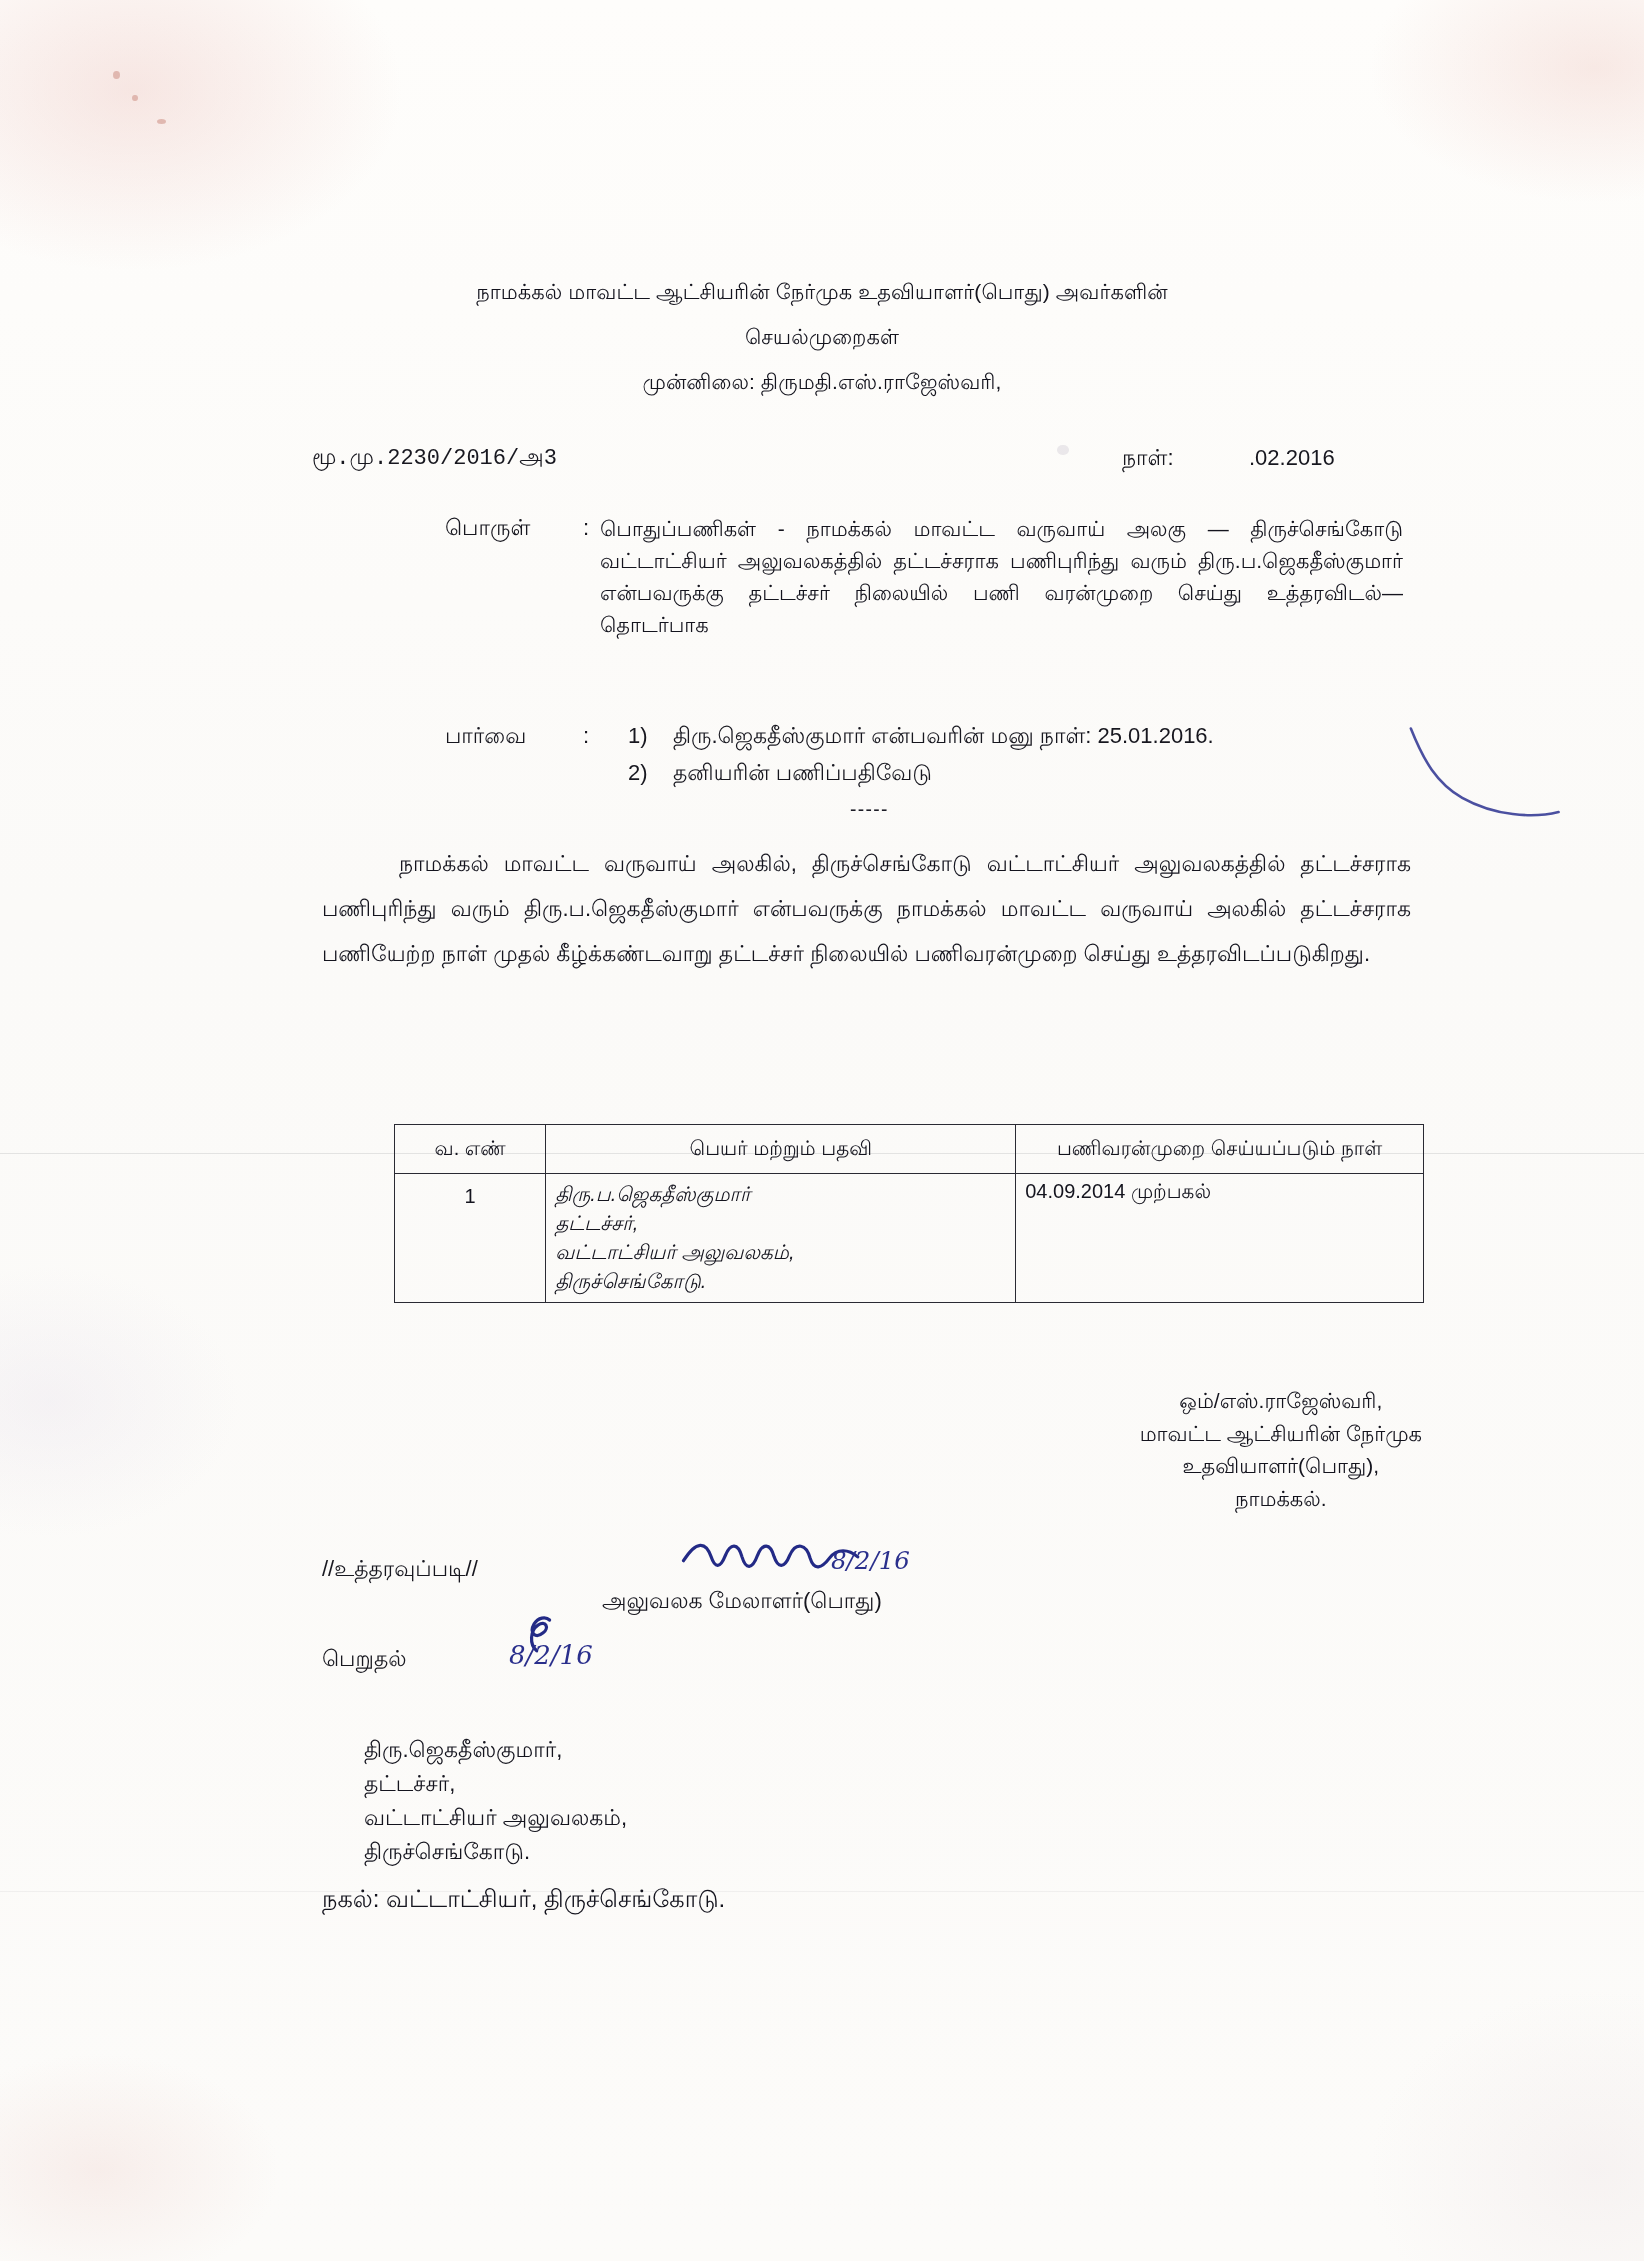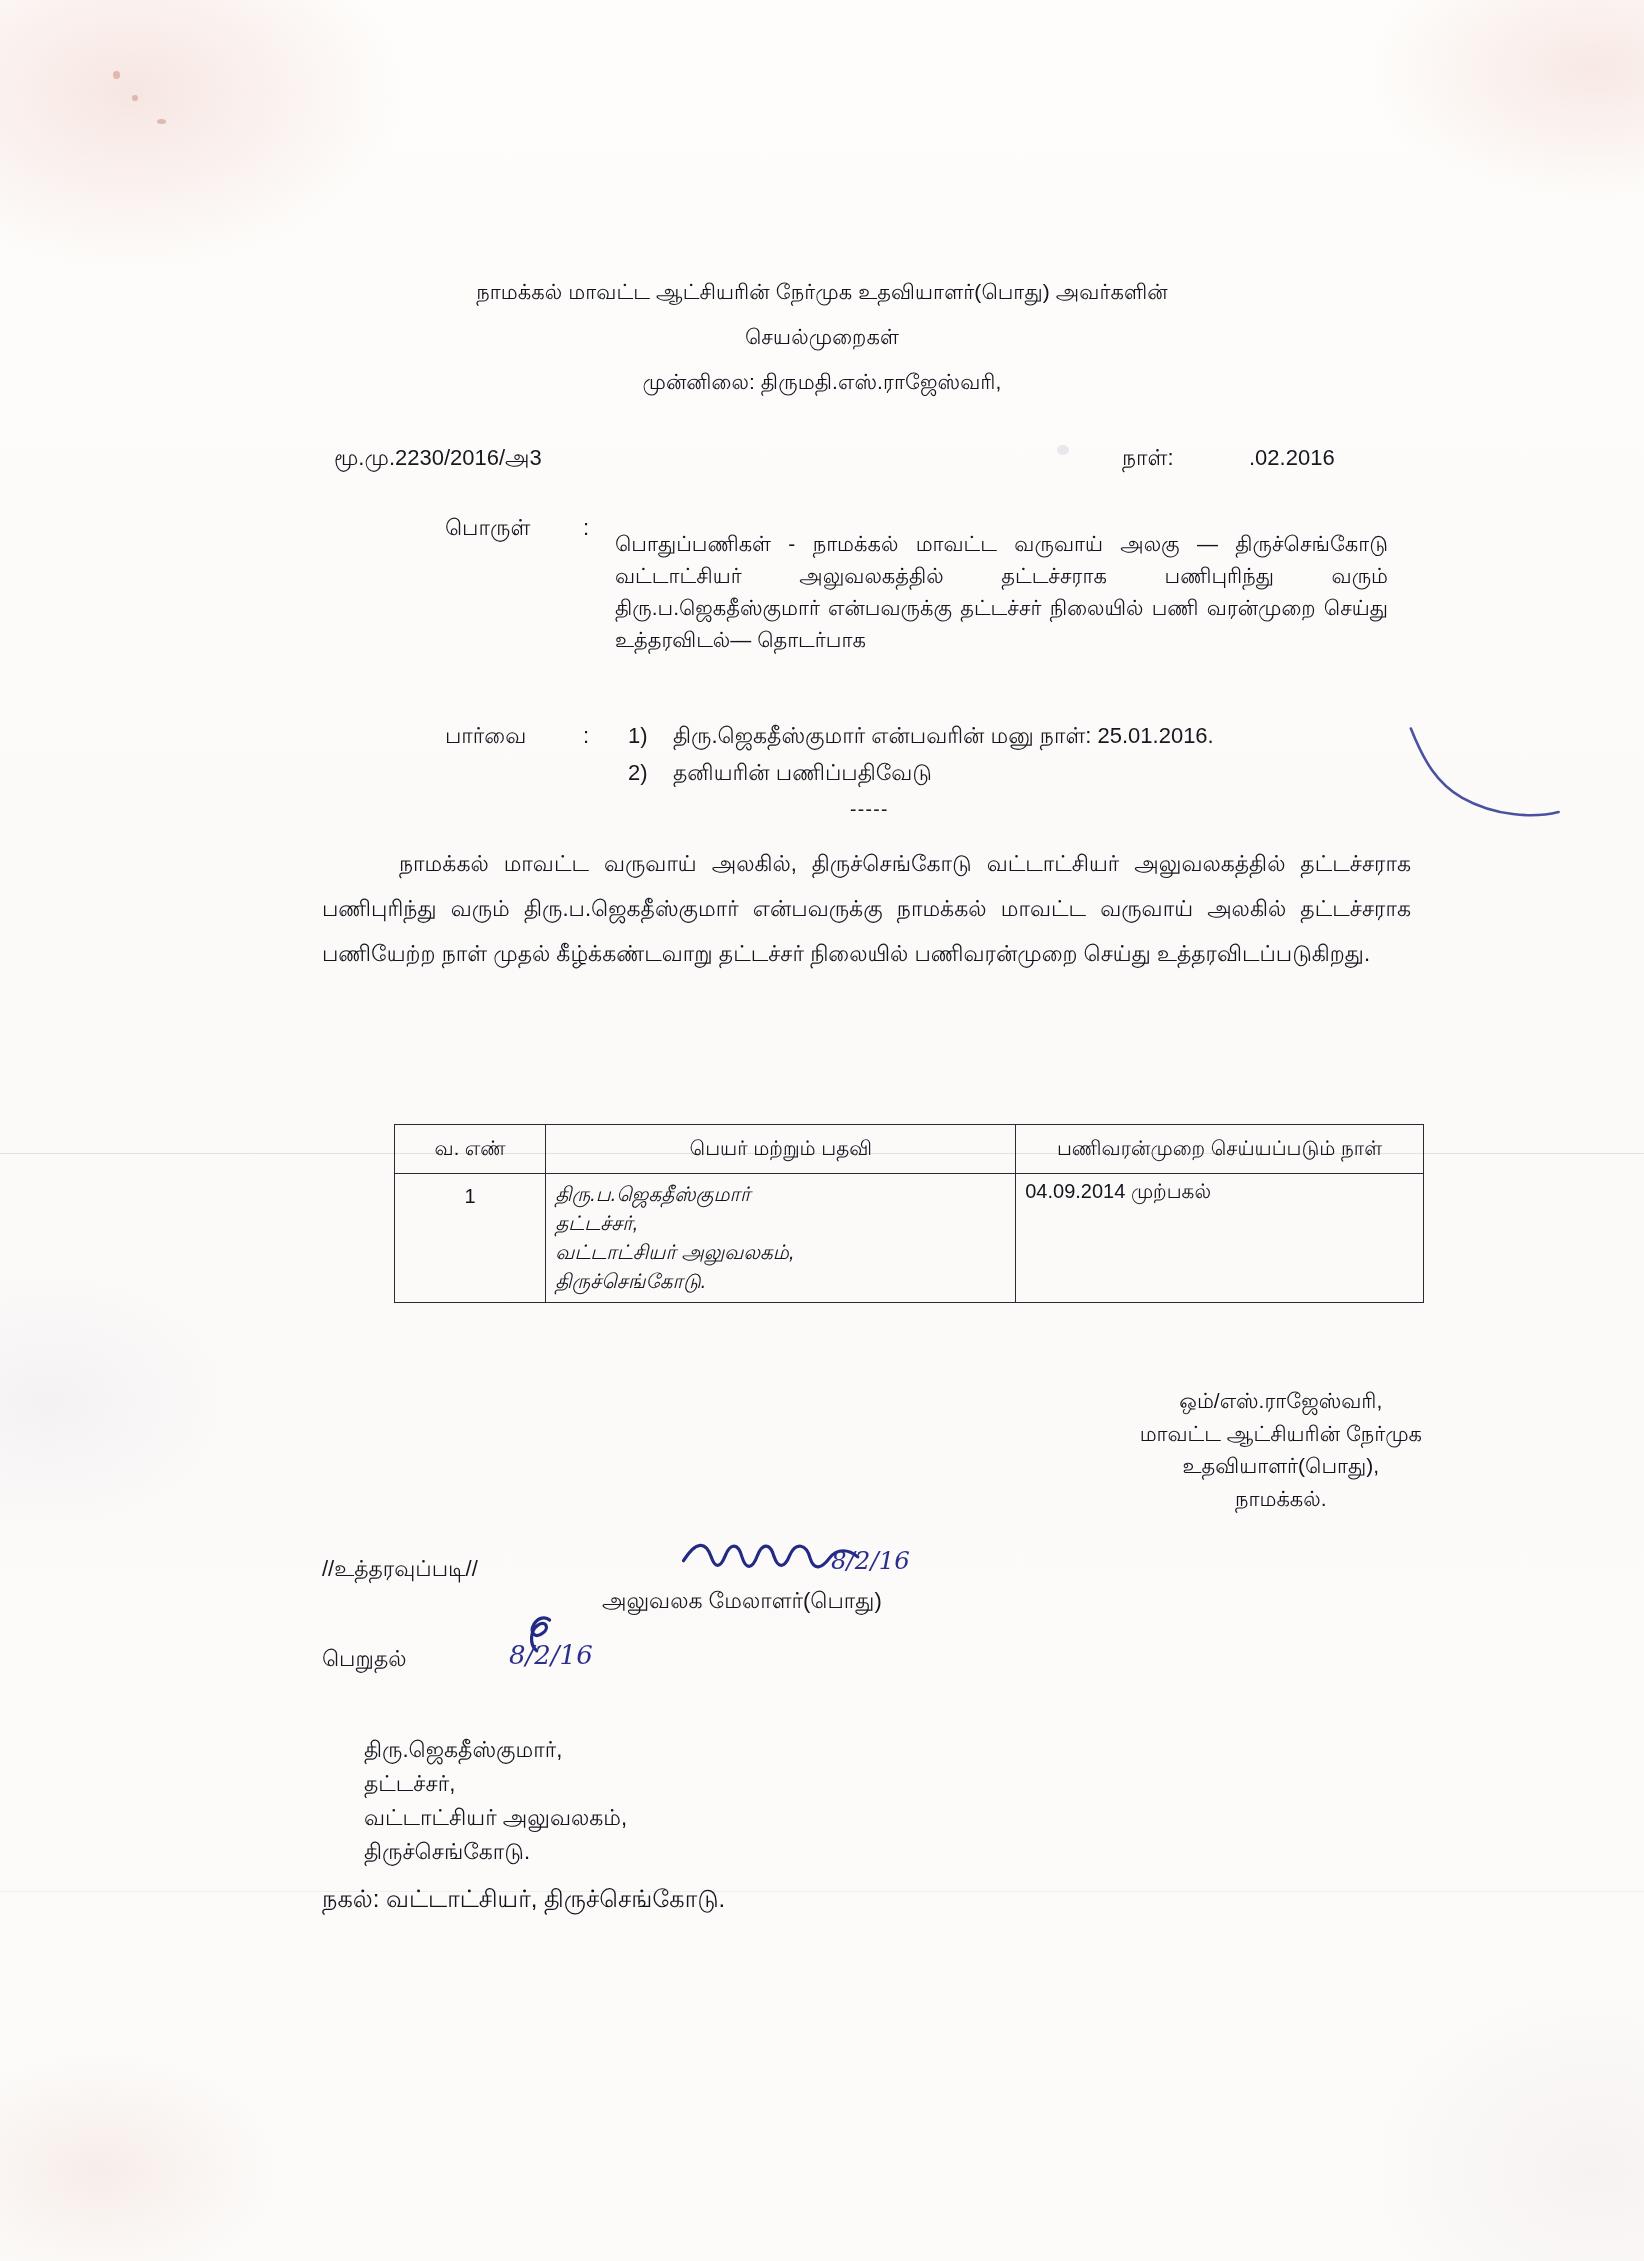--- a/index.html
+++ b/index.html
@@ -74,21 +74,21 @@
   .subject-block {
     position: absolute;
     left: 599px;
     top: 512px;
     width: 805px;
     font-size: 21px;
     line-height: 1.52;
     text-align: justify;
     text-justify: inter-word;
   }
-  .subject-block p { margin: 16px; }
+  .subject-block p { margin: 1px; }
 
   .para {
     position: absolute;
     left: 322px;
     width: 1089px;
     font-size: 22px;
     line-height: 2.05;
     text-align: justify;
   }
   .para .indent { display: inline-block; width: 77px; }
@@ -169,21 +169,21 @@
 
   <div class="fold-line" style="top:1153px;"></div>
   <div class="fold-line" style="top:1891px;opacity:.5;"></div>
 
   <div class="content">
 
     <div class="center-block hdr" style="top:280px;">நாமக்கல் மாவட்ட ஆட்சியரின் நேர்முக உதவியாளர்(பொது) அவர்களின்</div>
     <div class="center-block hdr" style="top:325px;">செயல்முறைகள்</div>
     <div class="center-block hdr" style="top:370px;">முன்னிலை: திருமதி.எஸ்.ராஜேஸ்வரி,</div>
 
-    <div class="t ref" style="left:334px;top:445px;">மூ.மு.2230/2016/அ3</div>
+    <div class="t ref" style="left:312px;top:445px;font-family:Liberation Mono, monospace;">மூ.மு.2230/2016/அ3</div>
     <div class="t ref" style="left:1122px;top:445px;">நாள்:</div>
     <div class="t ref" style="left:1249px;top:445px;">.02.2016</div>
 
     <div class="t lbl" style="left:445px;top:515px;">பொருள்</div>
     <div class="t lbl" style="left:583px;top:515px;">:</div>
     <div class="subject-block">
       <p>பொதுப்பணிகள் - நாமக்கல் மாவட்ட வருவாய் அலகு — திருச்செங்கோடு வட்டாட்சியர் அலுவலகத்தில் தட்டச்சராக பணிபுரிந்து வரும் திரு.ப.ஜெகதீஸ்குமார் என்பவருக்கு தட்டச்சர் நிலையில் பணி வரன்முறை செய்து உத்தரவிடல்— தொடர்பாக</p>
     </div>
 
     <div class="t lbl" style="left:445px;top:723px;">பார்வை</div>

